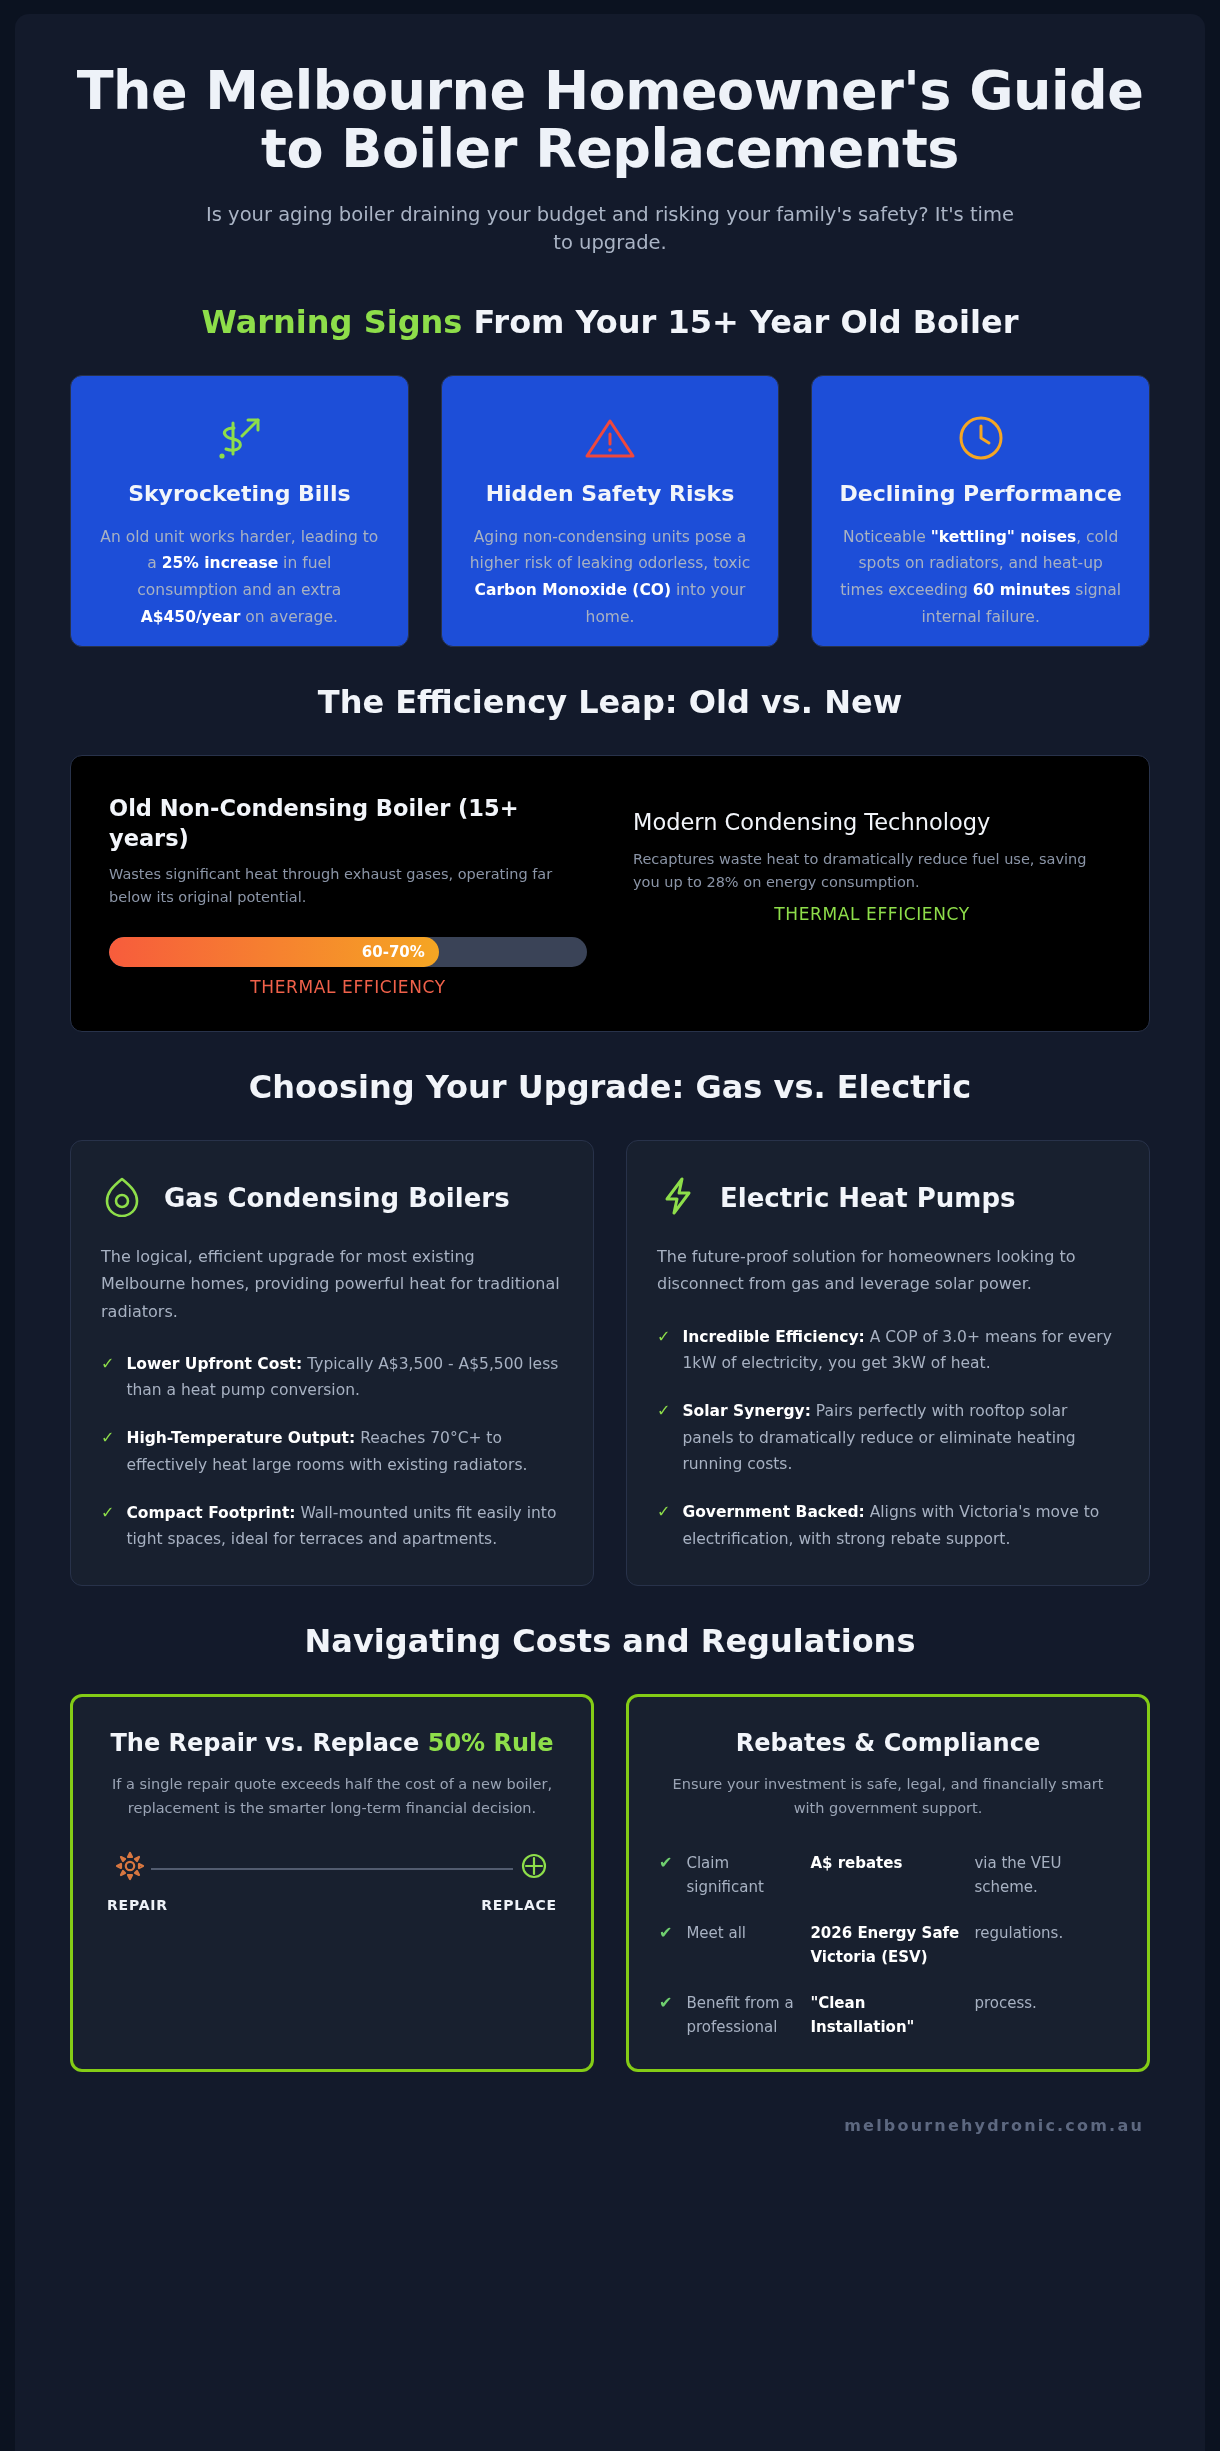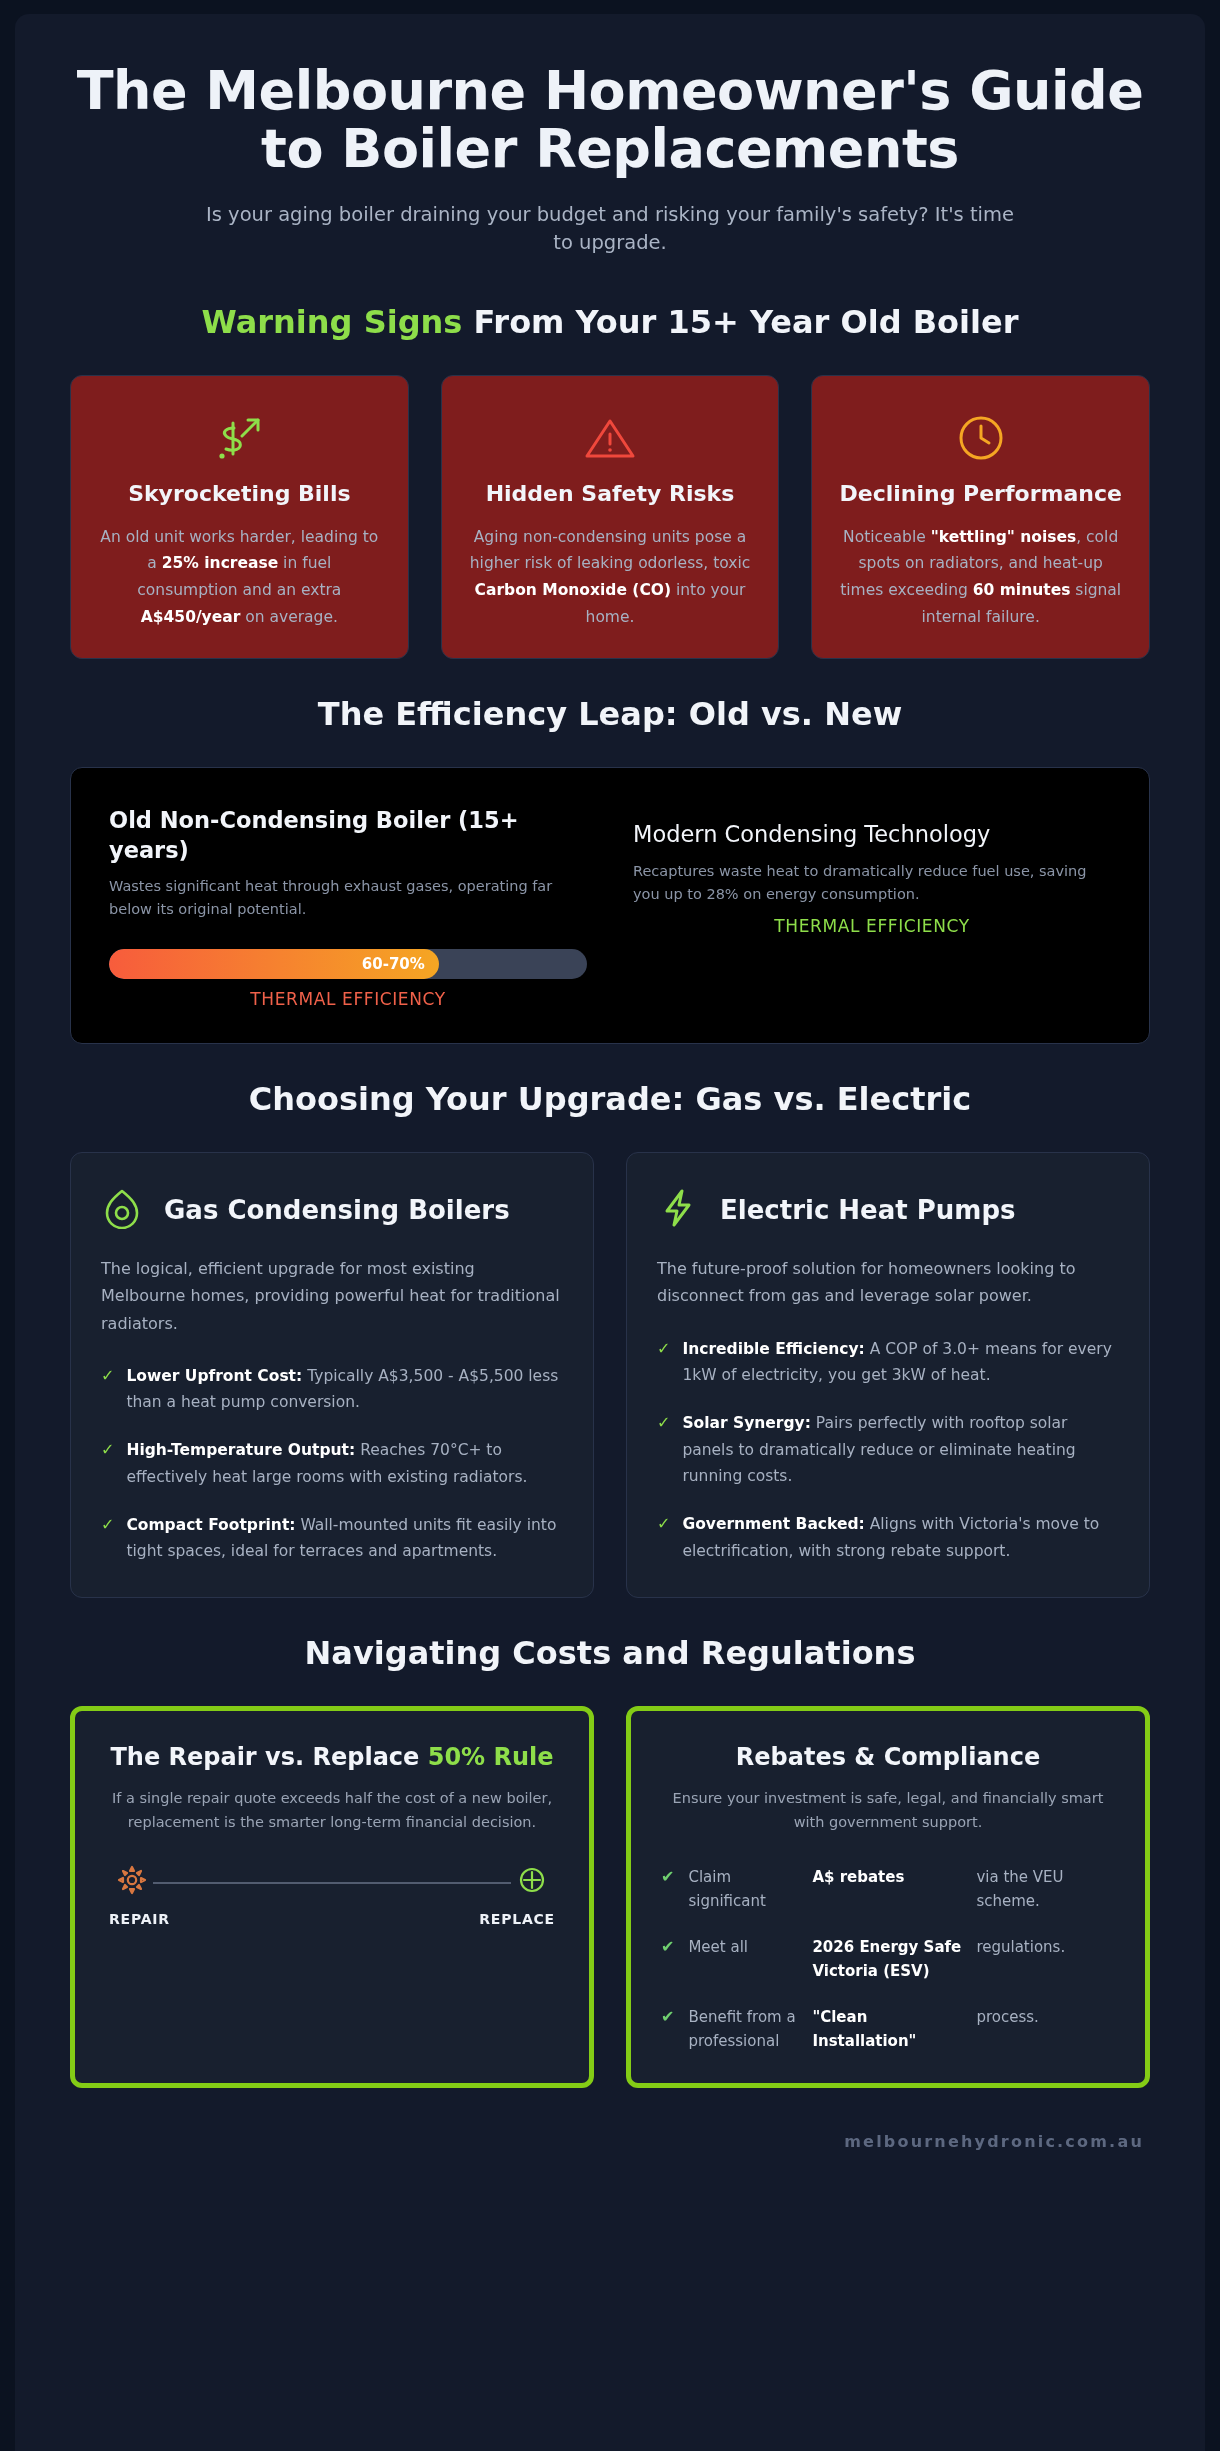--- a/index.html
+++ b/index.html
@@ -58,24 +58,24 @@
   .accent { color: #8ede4a; }
 
   
   .cards-3 {
     display: flex;
     gap: 32px;
     align-items: stretch;
   }
   .card {
     flex: 1 1 0;
-    background: #7f1d1d;
+    background: #1d4ed8;
     border: 1px solid #28324a;
     border-radius: 12px;
-    padding: 34px 26px 28px 26px;
+    padding: 34px 26px 16px 26px;
     text-align: center;
   }
   .card .icon-wrap {
     height: 56px;
     display: flex;
     align-items: center;
     justify-content: center;
     margin-bottom: 14px;
   }
   .card h3 {
@@ -184,21 +184,21 @@
   .feat { display: flex; gap: 12px; margin-bottom: 22px; }
   .feat:last-child { margin-bottom: 0; }
   .feat .tick { color: #8ede4a; font-size: 16px; line-height: 1.6; flex: 0 0 auto; }
   .feat .txt { color: #a7b1c2; font-size: 15.5px; line-height: 1.7; }
   .feat .txt b { color: #ffffff; }
 
   
   .ccard {
     flex: 1 1 0;
     background: #18202f;
-    border: 5px solid #84cc16;
+    border: 3px solid #84cc16;
     border-radius: 12px;
     padding: 32px 30px 30px 30px;
   }
   .ccard h3 {
     margin: 0 0 16px 0;
     text-align: center;
     color: #f2f5fa;
     font-size: 24px;
     font-weight: bold;
   }

